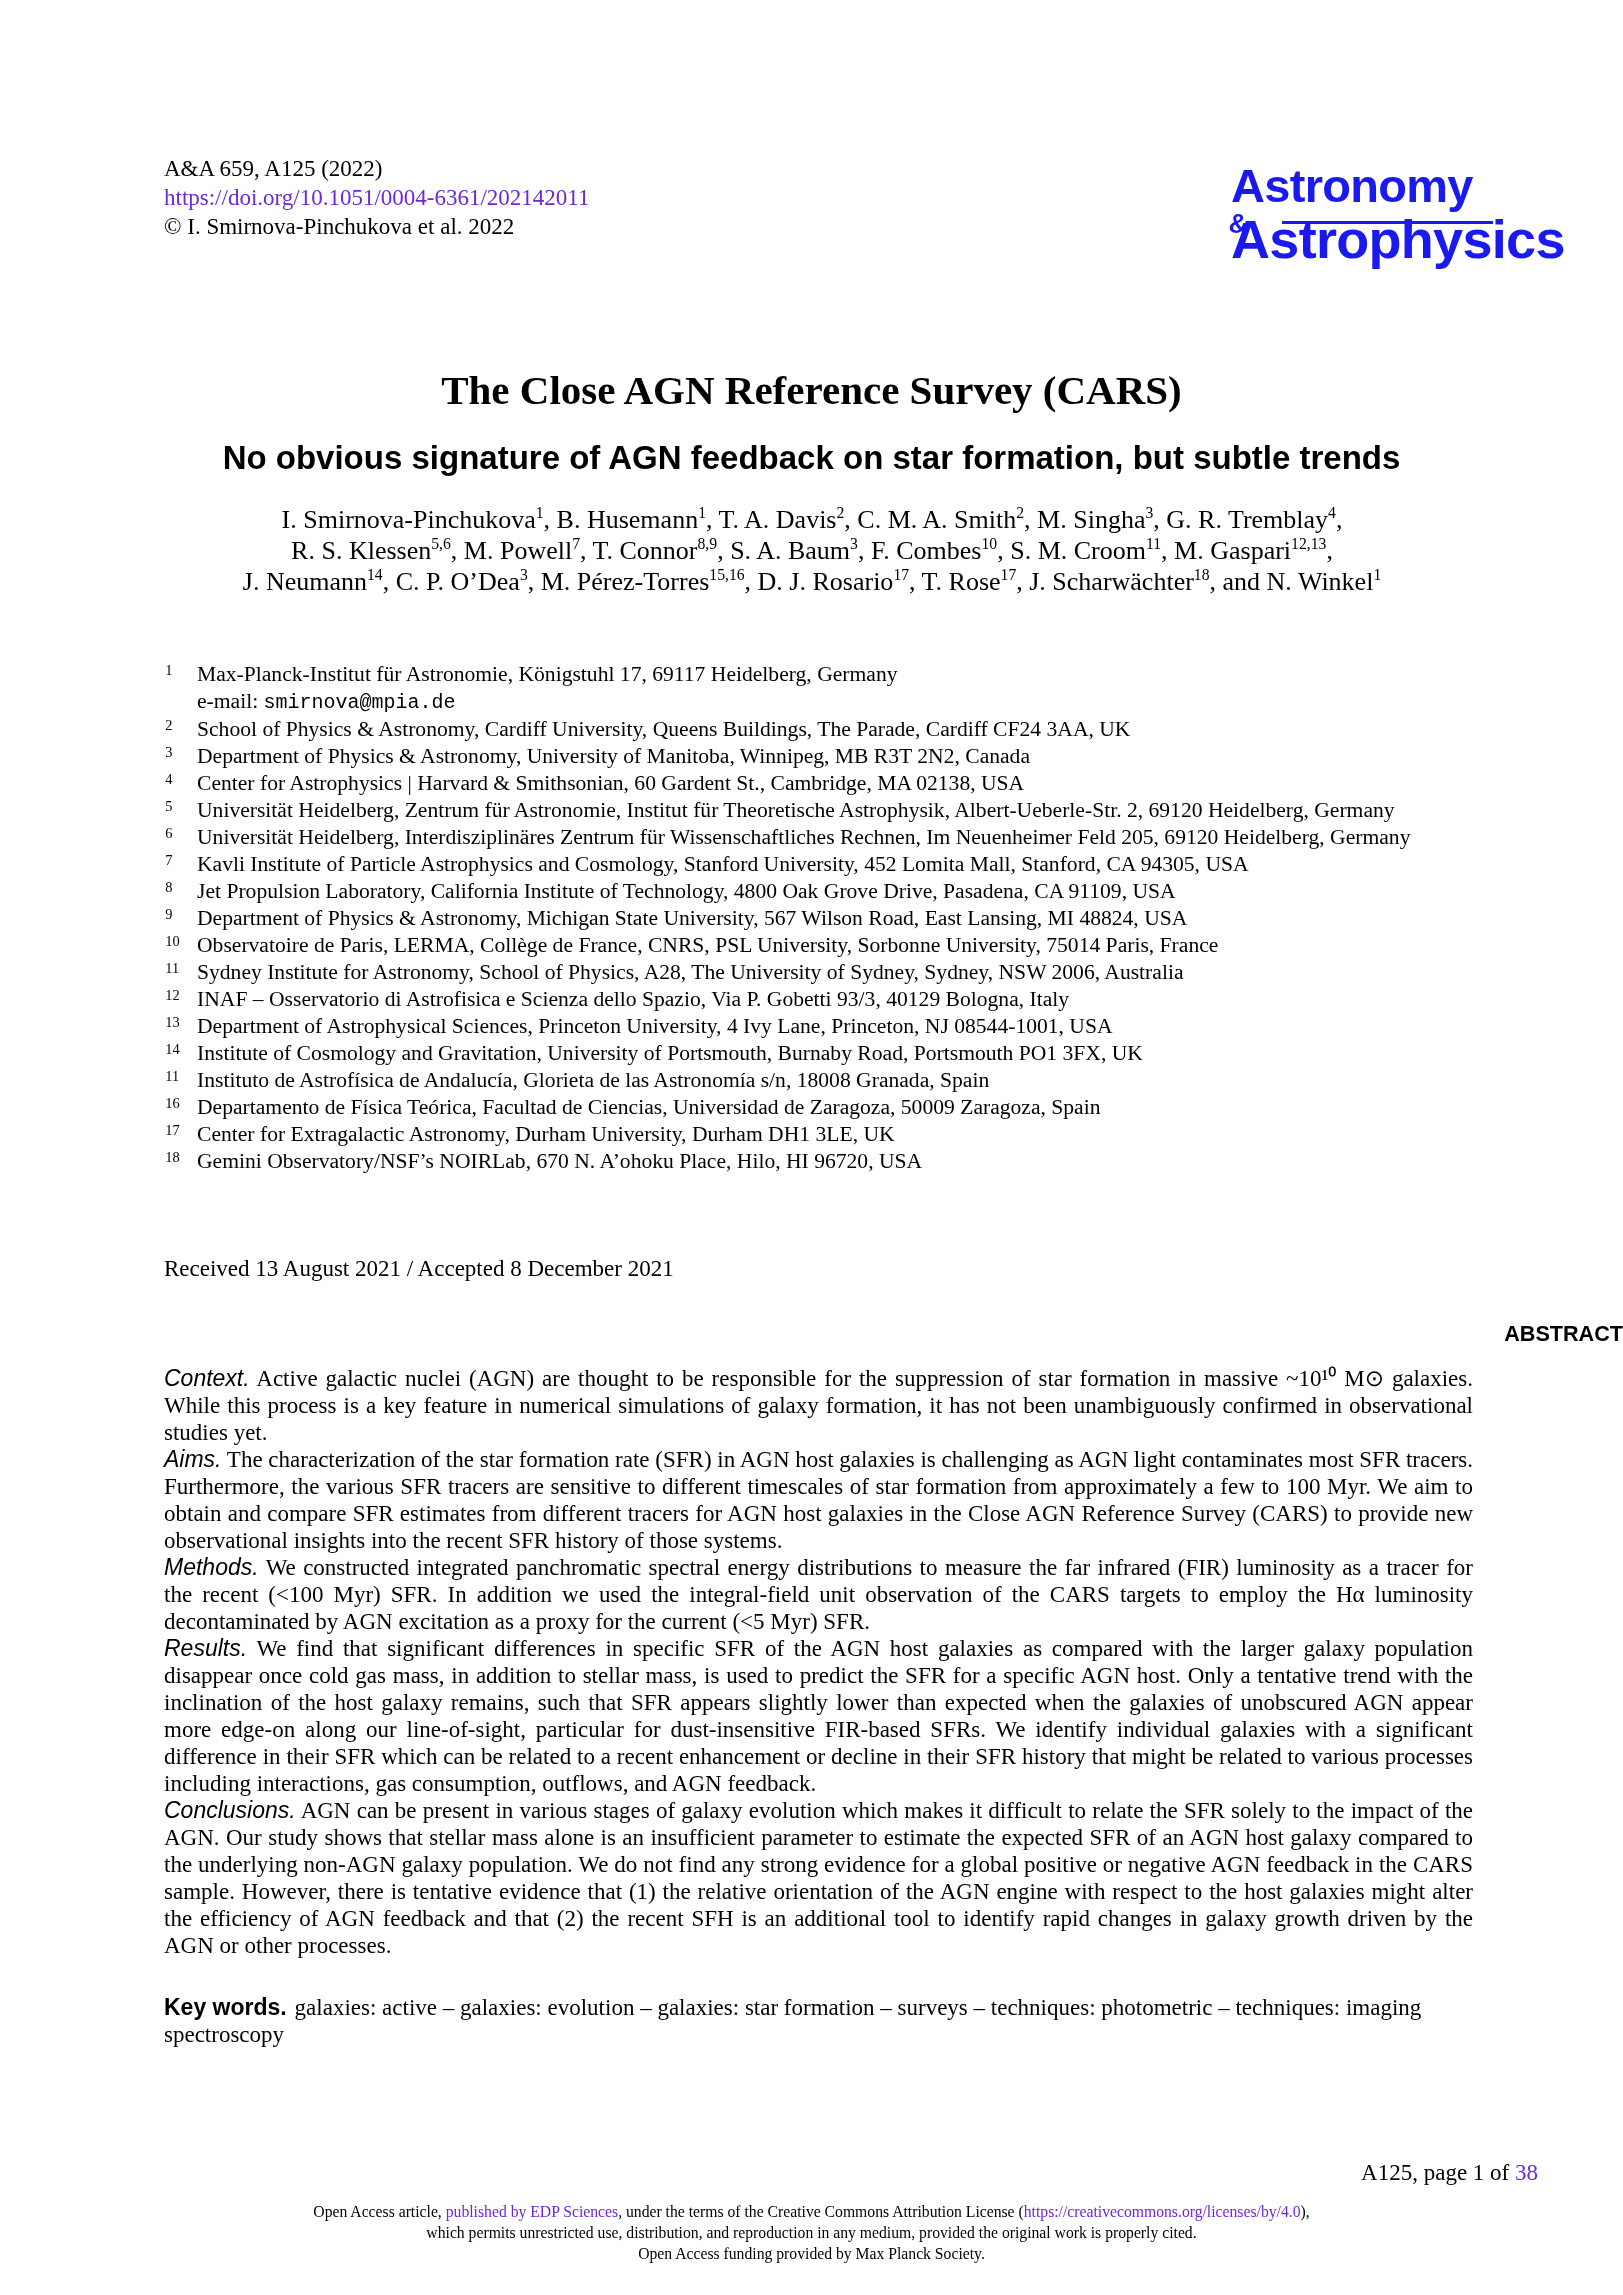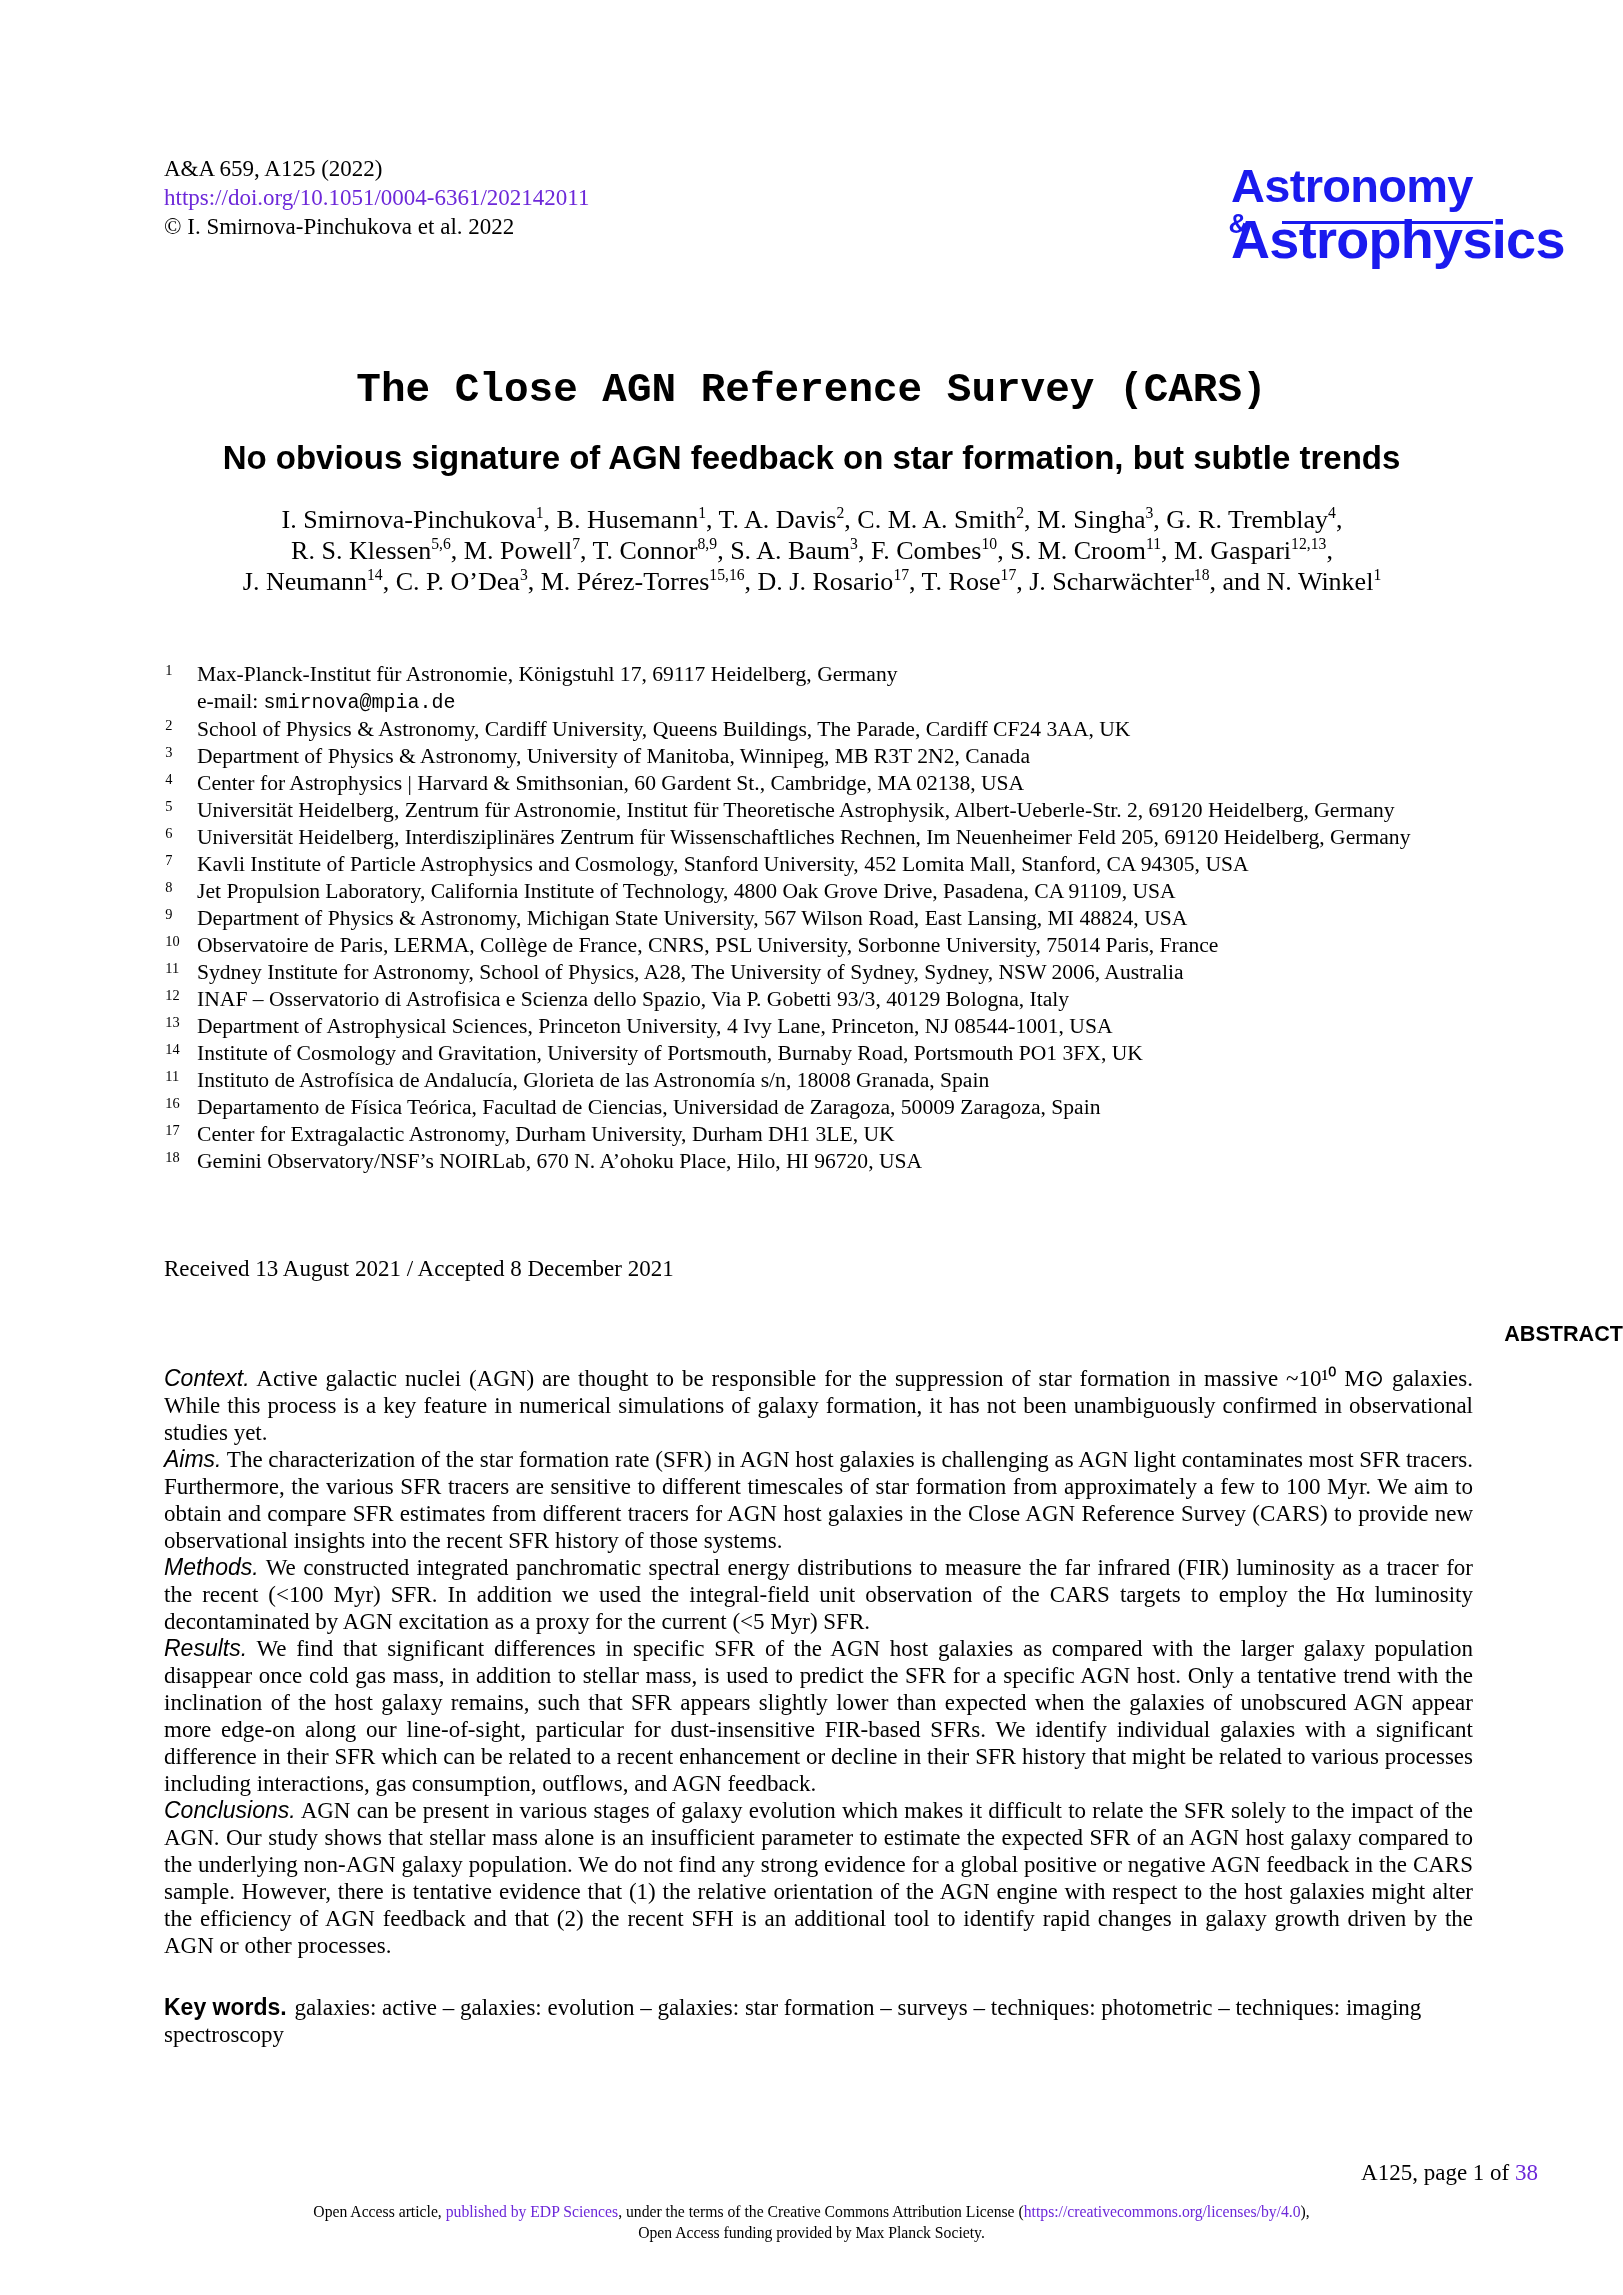--- a/index.html
+++ b/index.html
@@ -5,21 +5,21 @@
   html, body { margin:0; padding:0; background:#ffffff; }
   body { width:1623px; height:2295px; position:relative; overflow:hidden; color:#000; font-family:"Liberation Serif", serif; }
   .abs { position:absolute; }
   .link { color:#6d28d9; text-decoration:none; }
   .hdr { left:164px; top:154px; font-size:23px; line-height:29px; }
   .logo { left:1231px; top:162px; width:308px; font-family:"Liberation Sans", sans-serif; font-weight:bold; color:#1a1aee; }
   .logo .l1 { font-size:47px; line-height:47px; letter-spacing:-0.7px; position:relative; }
   .logo .amp { position:absolute; left:-2.6px; top:48px; font-size:27.5px; line-height:27.5px; }
   .logo .rule { position:absolute; left:51px; top:59px; width:211px; height:2.6px; background:#1a1aee; }
   .logo .l2 { font-size:54px; line-height:47px; letter-spacing:-0.7px; margin-top:6.5px; }
-  .title { left:0; width:1623px; top:364px; text-align:center; font-family:Liberation Mono, monospace; font-weight:bold; font-size:41px; line-height:52px; }
+  .title { left:0; width:1623px; top:364px; text-align:center; font-family:Liberation Serif, serif; font-weight:bold; font-size:41px; line-height:52px; }
   .subtitle { left:0; width:1623px; top:437px; text-align:center; font-family:"Liberation Sans", sans-serif; font-weight:bold; font-size:33px; line-height:42px; }
   .authors { left:118px; width:1388px; top:504px; text-align:center; font-size:26px; line-height:31px; }
   .authors sup { font-size:15.7px; line-height:0; }
   .affils { left:164px; width:1381px; top:661px; font-size:21.6px; line-height:27px; }
   .aff { position:relative; padding-left:33px; }
   .aff .num { position:absolute; left:1.3px; top:-3.9px; font-size:14.4px; }
   .mono { font-family:"Liberation Mono", monospace; font-size:20px; }
   .received { left:164px; top:1254px; font-size:23px; line-height:29px; }
   .abs-heading { left:0; width:1623px; top:1321px; text-align:right; font-family:"Liberation Sans", sans-serif; font-weight:bold; font-size:21.6px; }
   .abstract { left:164px; width:1309px; top:1365px; font-size:23px; line-height:27px; text-align:justify; }
@@ -89,15 +89,16 @@
 </div>
 
 <div class="abs pageno">
   <span>A125, page 1 of </span><a class="link">38</a>
 </div>
 
 <div class="abs footer">
   <div>
     <span>Open Access article, </span><a class="link">published by EDP Sciences</a><span>, under the terms of the Creative Commons Attribution License (</span><a class="link">https://creativecommons.org/licenses/by/4.0</a><span>),</span>
   </div>
+  <div>which permits unrestricted use, distribution, and reproduction in any medium, provided the original work is properly cited.</div>
   <div>Open Access funding provided by Max Planck Society.</div>
 </div>
 
 
 </body></html>

